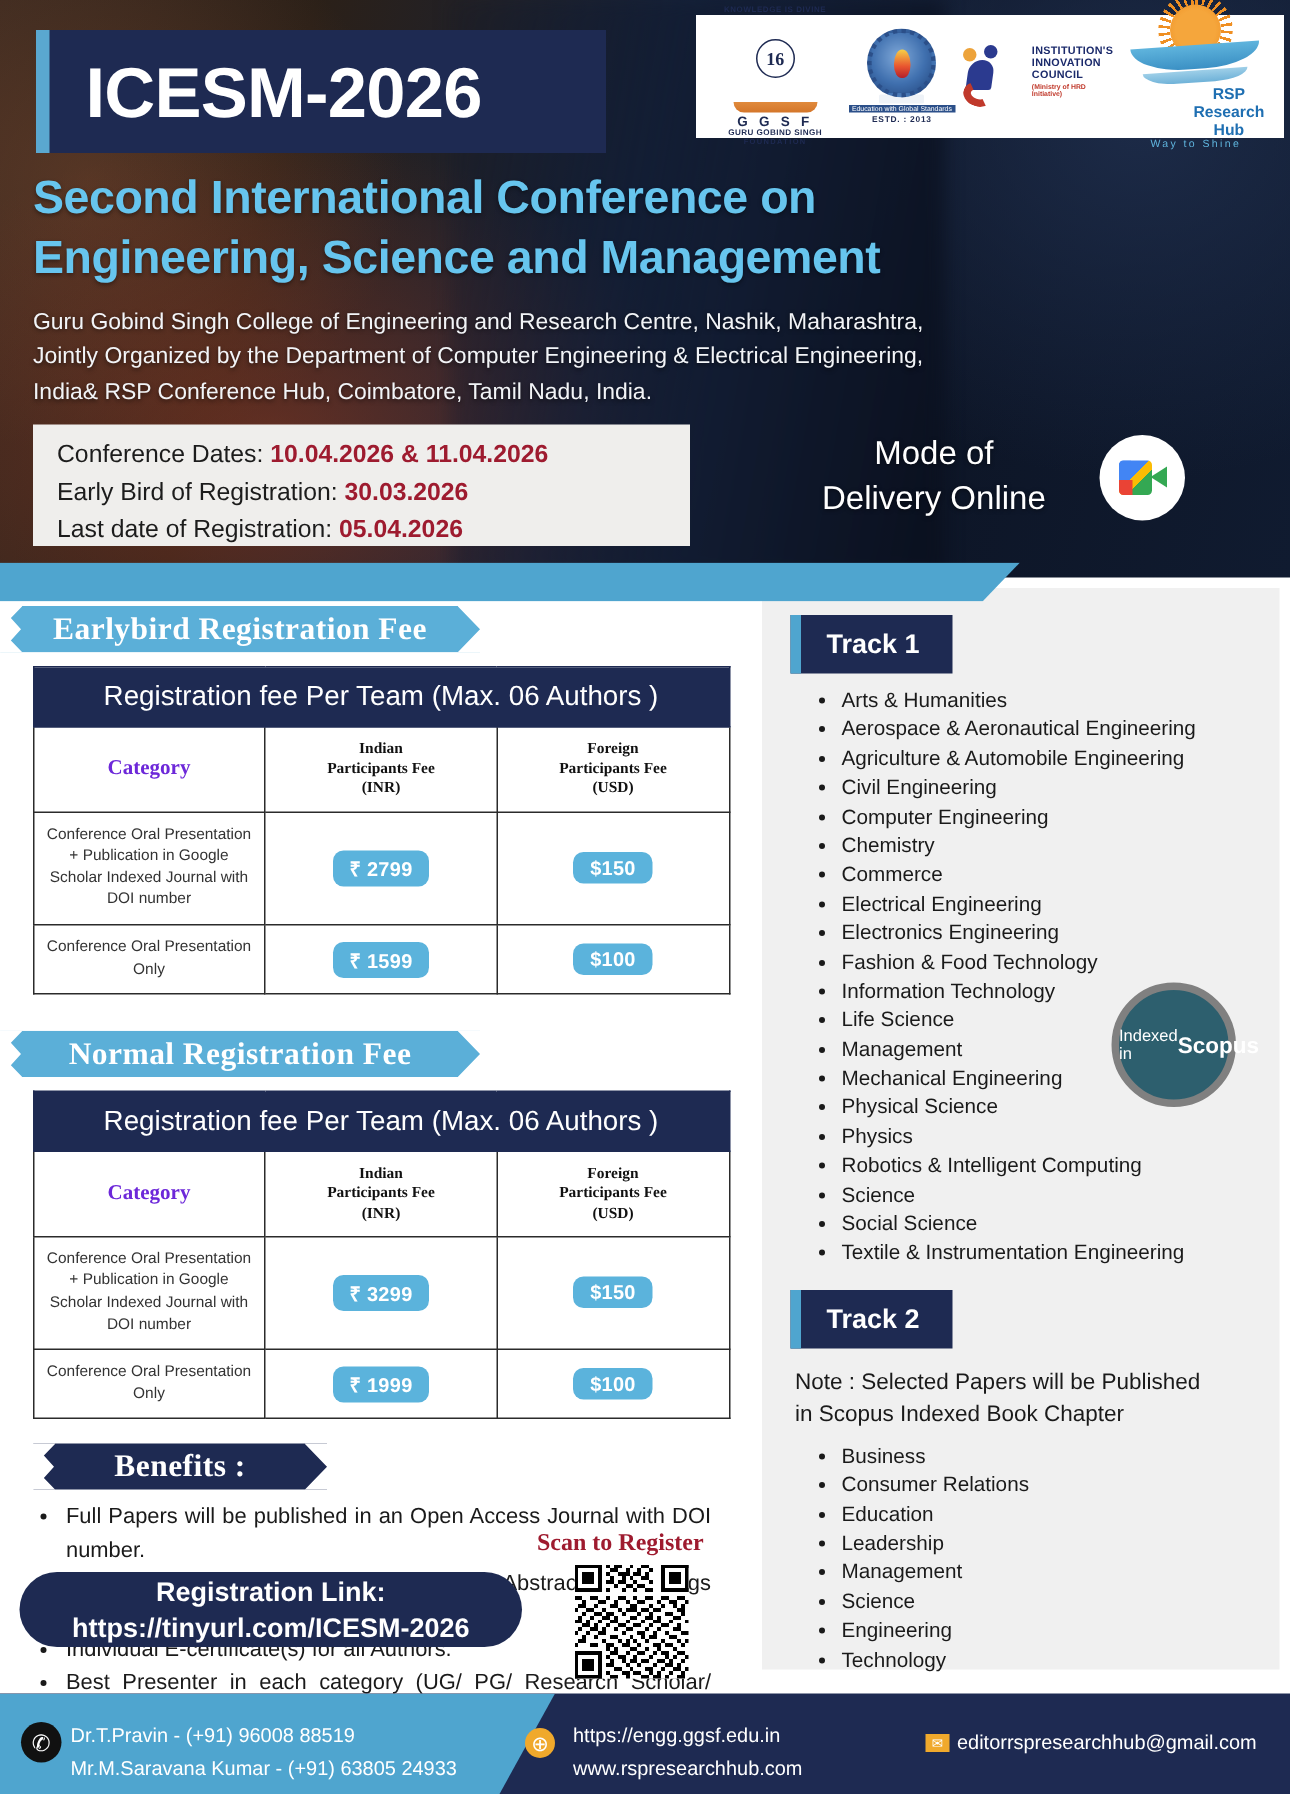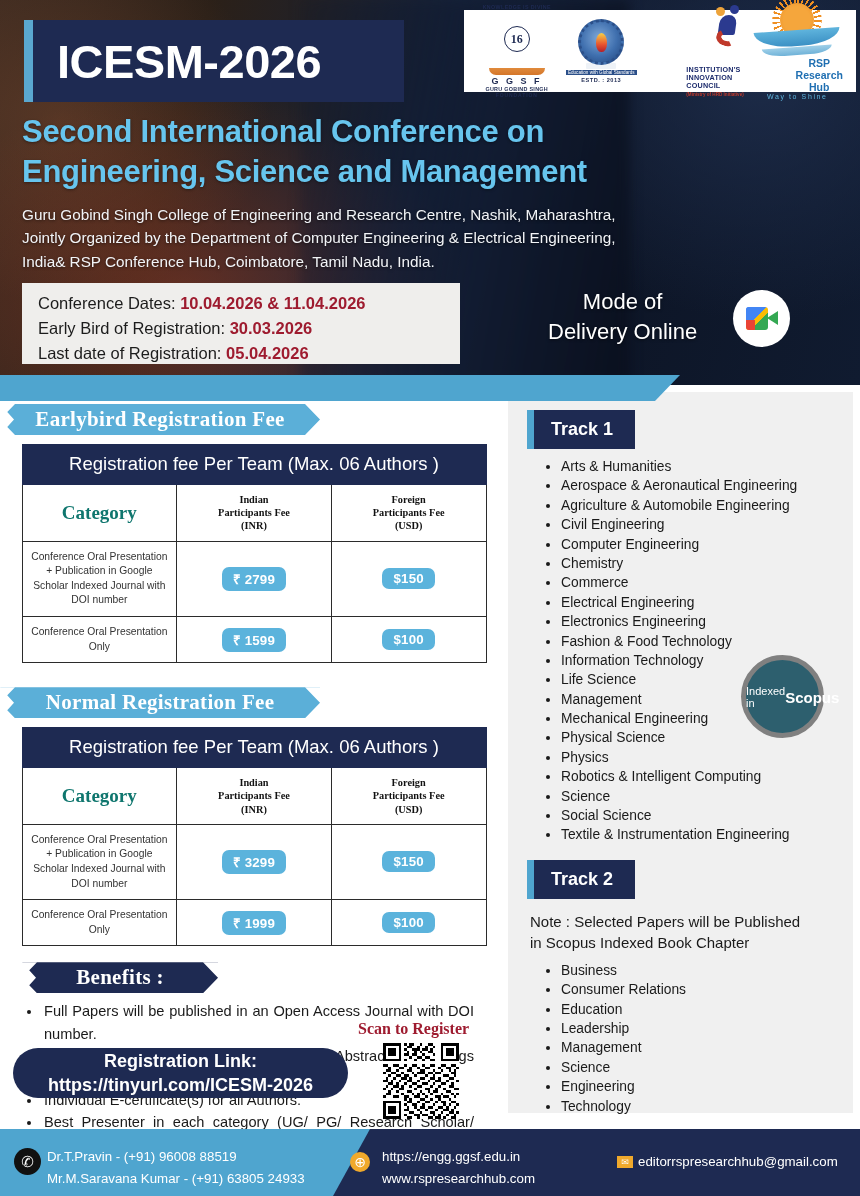--- a/index.html
+++ b/index.html
@@ -81,21 +81,21 @@
     display:flex;align-items:center;justify-content:center;position:relative;
   }
   .logo-gear .flame{
     width:11px;height:19px;border-radius:50% 50% 45% 45%;
     background:linear-gradient(#f7d046,#e8542f 60%,#b3202b);
   }
   .logo-gear .bookbase{width:30px;height:6px;background:#eef2f7;border-radius:1px;margin-top:-2px;}
   .logo-gear .band{font-size:4.6px;color:#ffffff;background:#2b4f89;padding:0 2px;margin-top:1px;}
   .logo-gear .estd{font-size:5.6px;font-weight:bold;color:#1e2a52;letter-spacing:0.5px;margin-top:2px;}
 
-  .logo-iic { width: 104px; display:flex; flex-direction:column; align-items:flex-end; gap:19px;}
+  .logo-iic { width: 104px; display:flex; flex-direction:row; align-items:flex-start; gap:19px;}
   .logo-iic .figure{position:relative;width:30px;height:42px;}
   .logo-iic .fig-head{position:absolute;width:9px;height:9px;border-radius:50%;background:#eda33a;left:2px;top:2px;}
   .logo-iic .fig-head2{position:absolute;width:9px;height:9px;border-radius:50%;background:#2b3a8f;left:16px;top:0px;}
   .logo-iic .fig-body{position:absolute;left:5px;top:10px;width:17px;height:20px;
     background:#2b3a8f;border-radius:10px 10px 2px 2px;transform:skewX(-8deg);}
   .logo-iic .fig-swoosh{position:absolute;left:2px;top:25px;width:20px;height:16px;
     border:5px solid #c0392b;border-top-color:transparent;border-right-color:transparent;
     border-radius:50%;transform:rotate(20deg);}
   .logo-iic .iic-txt{line-height:1.12;}
   .logo-iic .iic-txt b{display:block;font-size:7.2px;color:#1b2a6b;letter-spacing:0.2px;}
@@ -227,21 +227,21 @@
     table-layout: fixed;
   }
   .fee-table td, .fee-table th { border: 1.1px solid #2b2b2b; }
   .fee-table .title-row td {
     background: #1e2a52; color: #ffffff;
     font-size: 18.5px; text-align: center; padding: 8px 0 9px;
     border-color: #1e2a52;
   }
   .fee-table .head-cat {
     font-family: "Liberation Serif", serif;
-    font-size: 19px; font-weight: bold; color: #0f766e; text-align: center;
+    font-size: 14px; font-weight: bold; color: #6d28d9; text-align: center;
     padding: 12px 0; width: 271px;
   }
   .fee-table .head-fee {
     font-family: "Liberation Serif", serif;
     font-size: 10.3px; font-weight: bold; color: #111;
     text-align: center; line-height: 1.28; padding: 8px 2px; width: 97px;
   }
   .fee-table .cat-cell {
     font-size: 10.3px; color: #333; text-align: center; line-height: 1.42;
     padding: 8px 8px;

